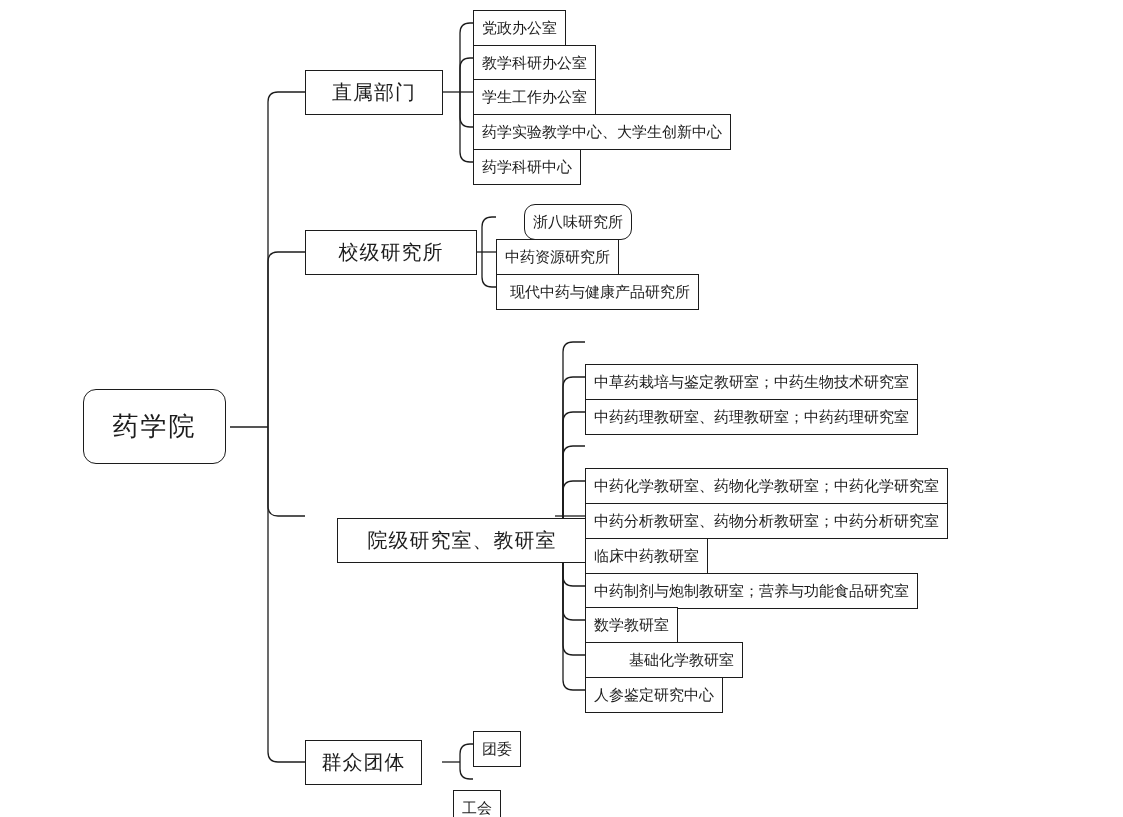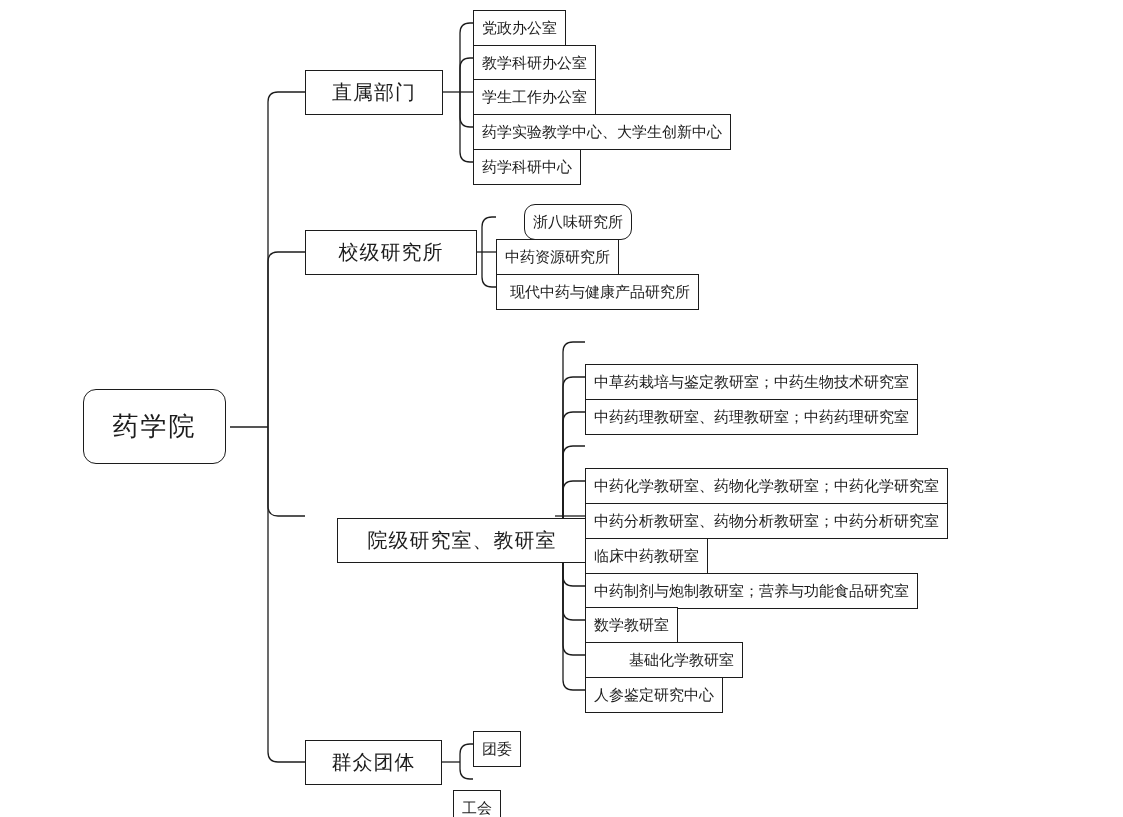--- a/index.html
+++ b/index.html
@@ -92,21 +92,21 @@
     <path d="M442 762 H460"></path>
     <path d="M460 762 V754 Q460 744 470 744 H473"></path>
     <path d="M460 762 V769 Q460 779 470 779 H473"></path>
   </svg>
 
   <div class="node root" style="left:83px; top:389px; width:143px; height:75px;border-radius:13px;">药学院</div>
 
   <div class="node branch" style="left:305px; top:70px; width:138px; height:45px;">直属部门</div>
   <div class="node branch" style="left:305px; top:230px; width:172px; height:45px;">校级研究所</div>
   <div class="node branch" style="left:305px; top:518px; width:250px; height:45px;margin-left:32px;">院级研究室、教研室</div>
-  <div class="node branch" style="left:305px; top:740px; width:137px; height:45px;">群众团体</div>
+  <div class="node branch" style="left:305px; top:740px; width:117px; height:45px;">群众团体</div>
 
   <div class="node leaf" style="left:473px; top:10px;">党政办公室</div>
   <div class="node leaf" style="left:473px; top:45px;">教学科研办公室</div>
   <div class="node leaf" style="left:473px; top:79px;">学生工作办公室</div>
   <div class="node leaf" style="left:473px; top:114px;">药学实验教学中心、大学生创新中心</div>
   <div class="node leaf" style="left:473px; top:149px;">药学科研中心</div>
 
   <div class="node leaf" style="left:524px; top:204px;border-radius:11px;">浙八味研究所</div>
   <div class="node leaf" style="left:496px; top:239px;">中药资源研究所</div>
   <div class="node leaf" style="left:496px; top:274px;padding-left:13px;">现代中药与健康产品研究所</div>

